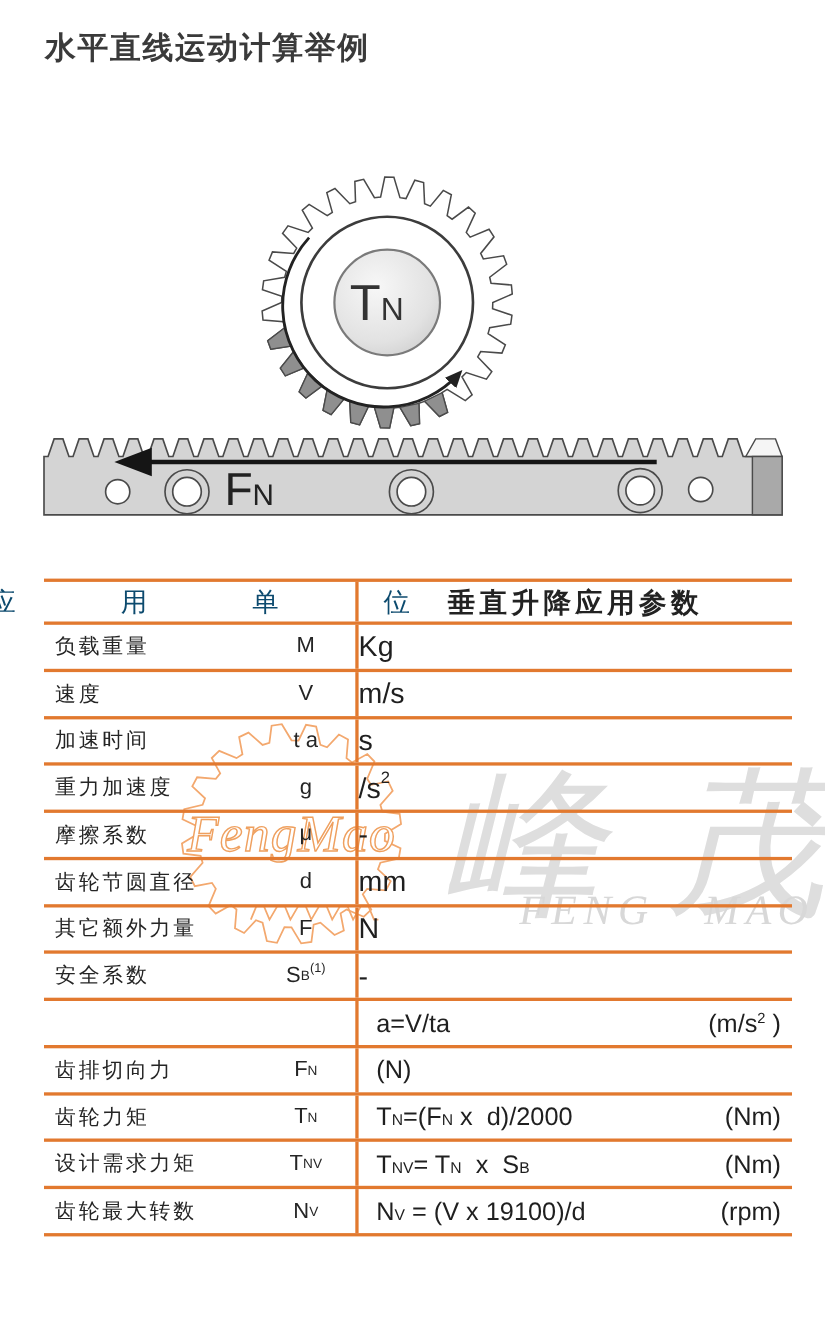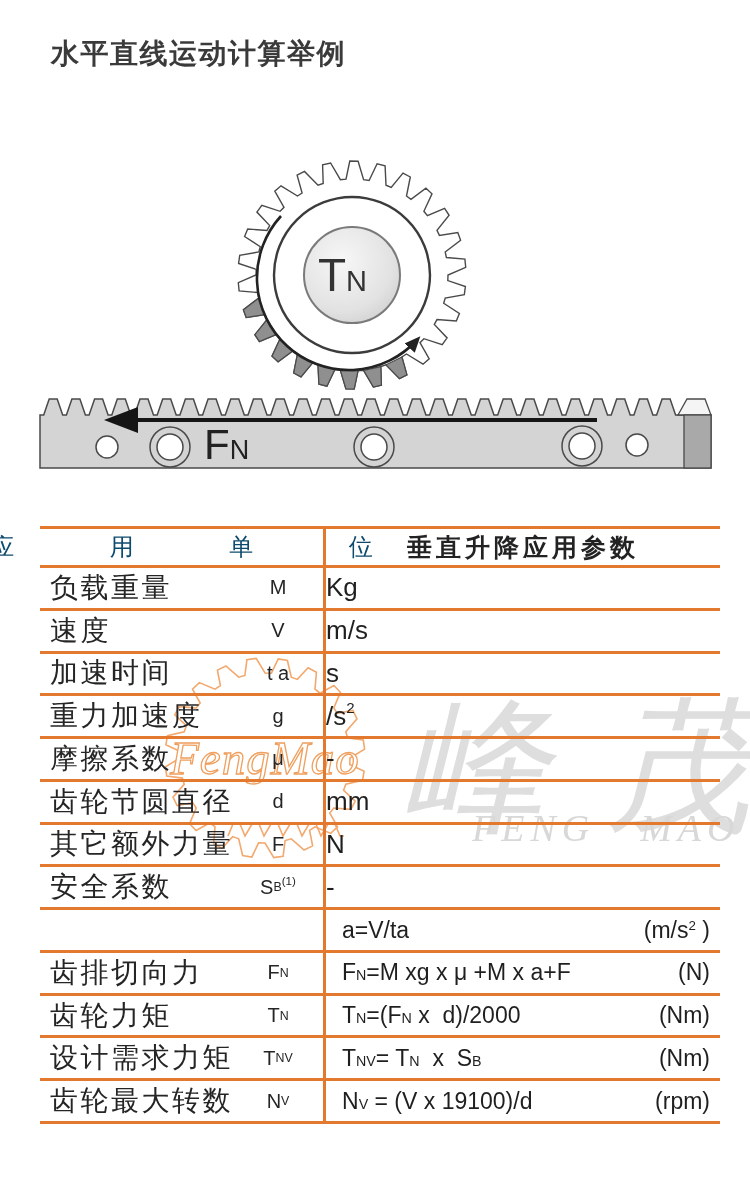--- a/index.html
+++ b/index.html
@@ -1,39 +1,39 @@
 <!DOCTYPE html>
 <html><head>
 <meta charset="utf-8">
 <style>
   html,body{margin:0;padding:0;background:#fff;}
   .page{position:relative;width:750px;height:1201px;background:#fff;overflow:hidden;
         font-family:"Liberation Sans",sans-serif;color:#2a2a2a;}
-  .title{position:absolute;left:40px;top:24px;margin:11px;font-size:28px;font-weight:600;
+  .title{position:absolute;left:40px;top:24px;margin:1px;font-size:28px;font-weight:600;
          letter-spacing:1.5px;color:#3a3a3a;z-index:2;}
   .diagram{position:absolute;left:0;top:0;z-index:2;}
   
   .watermark{position:absolute;left:0;top:0;width:750px;height:1142px;z-index:1;font-style:italic;}
   .wm-logo{position:absolute;left:145px;top:640px;}
   .wm-cn{position:absolute;left:402px;top:688px;display:flex;gap:58px;
          font-family:"Liberation Serif",serif;font-size:146px;line-height:1.1;color:#dedede;}
   .wm-en{position:absolute;left:424px;top:806px;display:flex;gap:45px;
          font-family:"Liberation Serif",serif;font-size:38px;letter-spacing:6px;color:#d8d8d8;margin-left:48px;}
   
   .tbl{position:absolute;left:40px;top:526px;width:680px;z-index:3;border-top:3px solid #e2792f;}
   .tbl *{box-sizing:border-box;}
   .thead{display:flex;height:39px;border-bottom:3px solid #e2792f;}
   .h-left{width:286px;border-right:3px solid #e2792f;display:flex;align-items:center;
           justify-content:center;font-size:24px;color:#0c4a6e;}
   .h-left span{letter-spacing:1.85em;padding-left:1.85em;white-space:pre;}
   .h-right{flex:1;display:flex;align-items:center;justify-content:center;
            font-size:25px;font-weight:bold;letter-spacing:4px;color:#222;}
   .row{display:flex;height:42.77px;border-bottom:3px solid #e2792f;}
   .c-name{width:193px;padding-left:10px;display:flex;align-items:center;
-          font-size:28px;letter-spacing:2.5px;color:#252525;}
+          font-size:19px;letter-spacing:2.5px;color:#252525;}
   .c-sym{width:93px;border-right:3px solid #e2792f;display:flex;align-items:center;
          justify-content:center;font-size:20px;color:#252525;white-space:pre;}
   .c-val{flex:1;display:flex;align-items:center;
          font-size:26px;color:#1f1f1f;white-space:pre;}
   .c-val.formula{justify-content:space-between;padding:0 10px 0 16px;font-size:23px;}
   .sub{font-size:.62em;}
   .sup{font-size:.58em;position:relative;top:-.55em;}
 </style>
 </head>
 <body>
@@ -165,21 +165,21 @@
           <div class="c-val"><span>-</span></div>
         </div>
         <div class="row">
           <div class="c-name"></div>
           <div class="c-sym"></div>
           <div class="c-val formula"><span><span>a=V/ta</span></span><span><span>(m/s</span><span class="sup">2</span><span> )</span></span></div>
         </div>
         <div class="row">
           <div class="c-name">齿排切向力</div>
           <div class="c-sym"><span>F</span><span class="sub">N</span></div>
-          <div class="c-val formula"><span><span>F</span><span class="sub">N</span><span>=M xg x μ +M x a+F</span></span><span><span>(N)</span></span></div>
+          <div class="c-val formula"><span><span>(N)</span></span></div>
         </div>
         <div class="row">
           <div class="c-name">齿轮力矩</div>
           <div class="c-sym"><span>T</span><span class="sub">N</span></div>
           <div class="c-val formula"><span><span>T</span><span class="sub">N</span><span>=(F</span><span class="sub">N</span><span> x  d)/2000</span></span><span><span>(Nm)</span></span></div>
         </div>
         <div class="row">
           <div class="c-name">设计需求力矩</div>
           <div class="c-sym"><span>T</span><span class="sub">NV</span></div>
           <div class="c-val formula"><span><span>T</span><span class="sub">NV</span><span>= T</span><span class="sub">N</span><span>  x  S</span><span class="sub">B</span></span><span><span>(Nm)</span></span></div>

